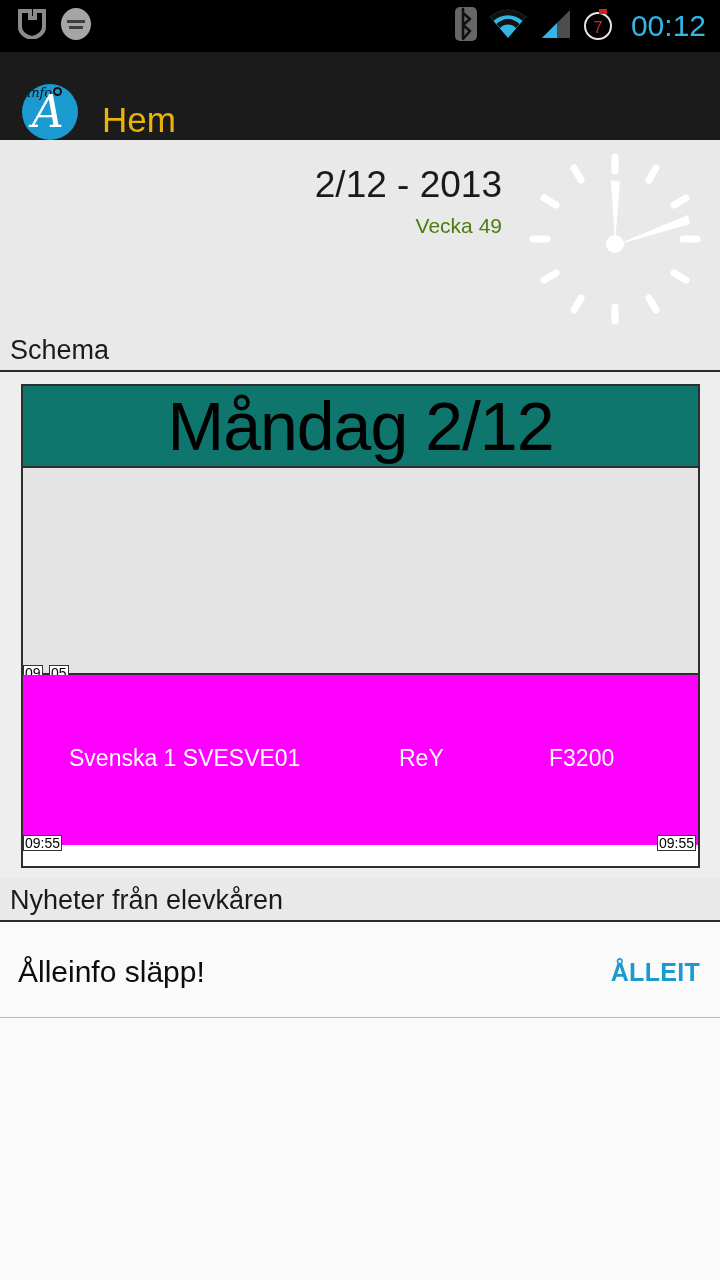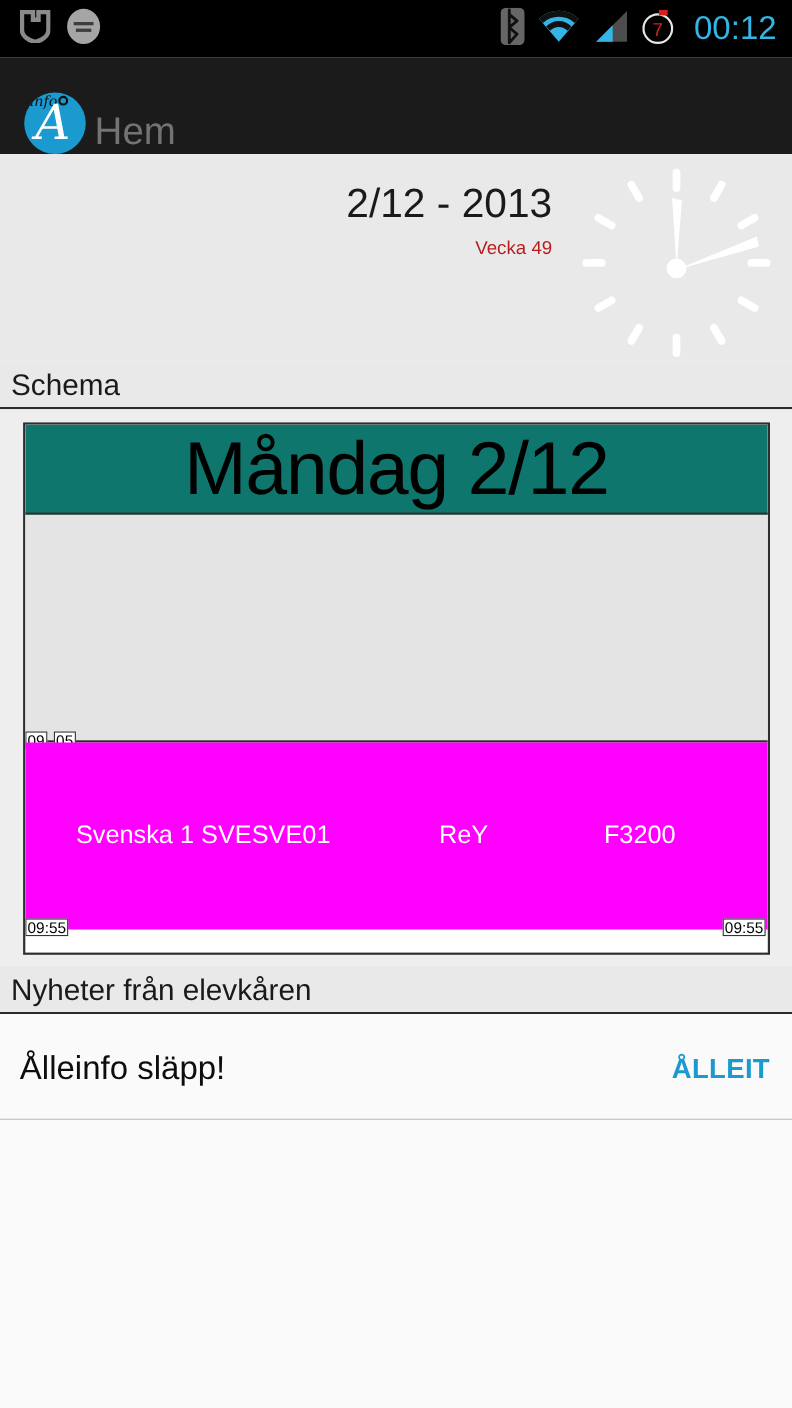--- a/index.html
+++ b/index.html
@@ -86,23 +86,23 @@
   #app-logo .logo-a {
     position: absolute;
     top: 6px; left: 10px;
     color: #ffffff;
     font-family: "DejaVu Serif", serif;
     font-style: italic;
     font-size: 44px;
     line-height: 1;
   }
   #action-title {
-    color: #737373;
+    color: #eab308;
     font-size: 35px;
-    margin-left: 8px;
+    margin-left: 24px;
     font-weight: 400;
   }
 
   
   #content {
     position: absolute;
     top: 140px; left: 0;
     width: 720px;
     height: 1140px;
     background: #fafafa;
@@ -126,23 +126,23 @@
     font-size: 43px;
     line-height: 52px;
     font-weight: 400;
   }
   #date-full {
     font-size: 37px;
     line-height: 46px;
     font-weight: 400;
   }
   #date-week {
-    font-size: 17px;
+    font-size: 21px;
     line-height: 36px;
-    color: #b91c1c;
+    color: #4d7c0f;
   }
   #clock-face {
     position: absolute;
     left: 520px;
     top: 152px;
     width: 190px;
     height: 190px;
     margin-top: -148px;
   }
 

